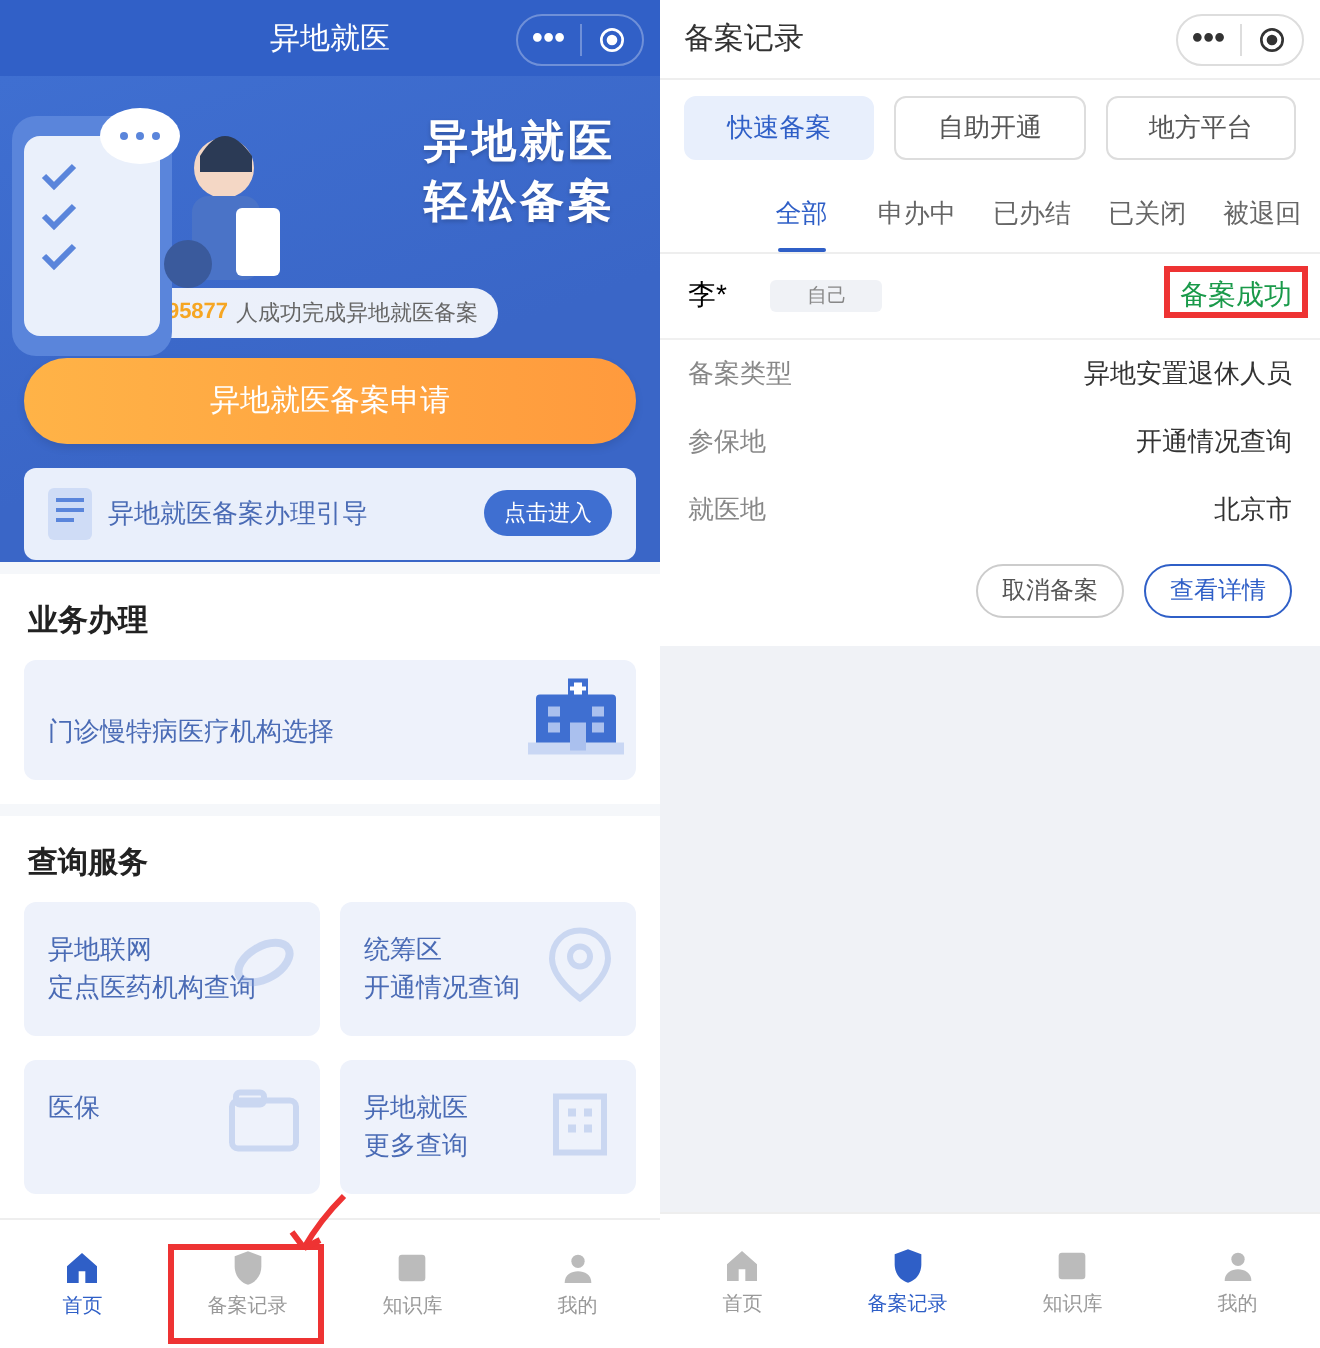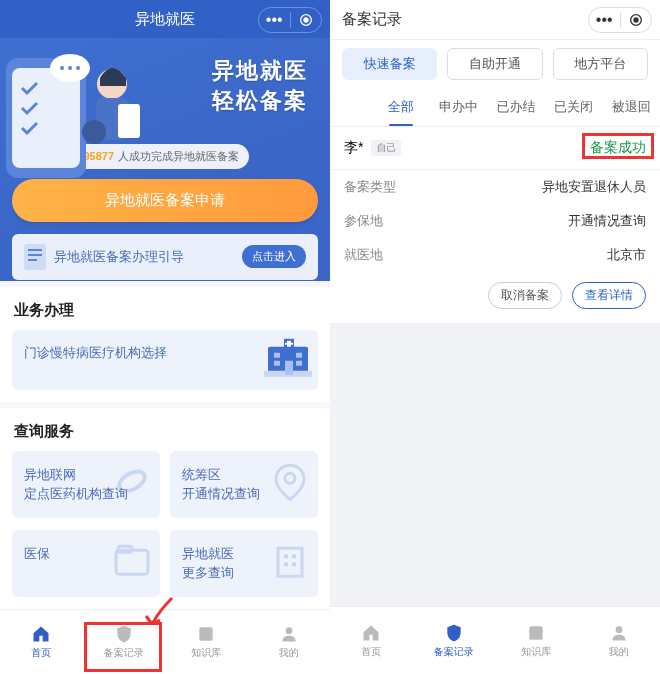--- a/index.html
+++ b/index.html
@@ -32,21 +32,21 @@
   .hero-badge .num { color:#f6a623; font-weight:600; }
   .cta { margin: 10px 0 0; background: linear-gradient(90deg,#ffb347,#ff9a3d); color:#fff; text-align:center; padding: 12px; border-radius: 22px; font-size:15px; font-weight:500; box-shadow:0 2px 4px rgba(0,0,0,.1);}
   .guide { margin-top: 12px; background: #e9effb; border-radius: 6px; padding: 10px 12px; display:flex; align-items:center; gap:8px; font-size:13px; color:#4a6bb5; }
   .guide .doc-icon { width:22px; height:26px; }
   .guide .enter { margin-left:auto; background:#3f6fd1; color:#fff; padding:4px 10px; border-radius:12px; font-size:11px; }
 
   .section-title { font-size: 15px; font-weight: 600; color:#222; padding: 14px 14px 10px; background:#fff; }
   .section-gap { height:6px; background:#f5f7fa; }
   .card-row { display:flex; gap:10px; padding: 0 12px 12px; background:#fff; }
   .card { flex:1; background:#eef2fb; border-radius:6px; padding: 14px 12px; font-size:13px; color:#4a6bb5; line-height:1.5; position:relative; overflow:hidden; min-height:60px;}
-  .card.big { flex: 1; display:flex; align-items:flex-start;font-family:Liberation Mono, monospace; }
+  .card.big { flex: 1; display:flex; align-items:flex-end; }
   .card .ic { position:absolute; right:8px; top:50%; transform:translateY(-50%); opacity:.35; }
   .card .ic svg{ width:40px; height:40px; }
   .hospital-ic { position:absolute; right:6px; top:50%; transform:translateY(-50%); }
 
   
   .tabbar { margin-top:auto; height:68px; background:#fff; border-top:1px solid #eee; display:flex; }
   .tabitem { flex:1; display:flex; flex-direction:column; align-items:center; justify-content:center; gap:2px; font-size:10px; color:#999; position:relative;}
   .tabitem.active { color:#2f5fc7; }
   .tabitem svg { width:20px; height:20px; }
   .redbox { position:absolute; border:3px solid #e33; pointer-events:none; }
@@ -57,21 +57,21 @@
   .pill-row { background:#fff; padding: 8px 12px; display:flex; gap:10px;align-items:center; }
   .pill { flex:1; text-align:center; padding:6px 0; border-radius:6px; font-size:13px; color:#555; border:1px solid #ddd; background:#fff;}
   .pill.active { background:#e8effc; color:#2f5fc7; border-color:#e8effc; font-weight:500;}
   .tabs { background:#fff; display:flex; border-bottom:1px solid #eee; }
   .tab { flex:1; text-align:center; padding:10px 0; font-size:13px; color:#666; position:relative;}
   .tab.active { color:#2f5fc7; font-weight:500;margin-left:42px;}
   .tab.active::after { content:""; position:absolute; bottom:0; left:50%; transform:translateX(-50%); width:24px; height:2px; background:#2f5fc7; border-radius:1px;}
   .record-card { background:#fff; margin:0; }
   .rec-head { display:flex; align-items:center; padding:12px 14px; border-bottom:1px solid #f0f0f0; font-size:14px;}
   .rec-name { font-weight:500; }
-  .rec-self { background:#f0f2f6; color:#888; font-size:10px; padding:1px 5px; border-radius:3px; margin-left:8px;}
+  .rec-self { background:#f0f2f6; color:#888; font-size:10px; padding:1px 18px; border-radius:3px; margin-left:22px;}
   .rec-status { margin-left:auto; color:#1a9a4a; font-weight:500; }
   .rec-row { display:flex; padding:8px 14px; font-size:13px; }
   .rec-label { color:#888; }
   .rec-val { margin-left:auto; color:#333; }
   .rec-actions { display:flex; justify-content:flex-end; gap:10px; padding:10px 14px 14px; }
   .rec-btn { border:1px solid #ccc; border-radius:14px; padding:4px 12px; font-size:12px; color:#555; background:#fff;}
   .rec-btn.primary { border-color:#2f5fc7; color:#2f5fc7; }
   .left-col { display:flex; flex-direction:column; height:100%; }
 </style>
 </head>

